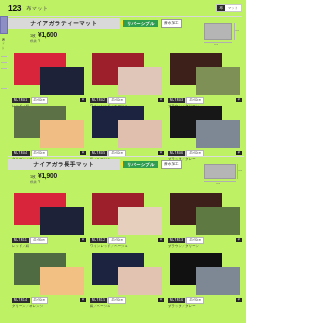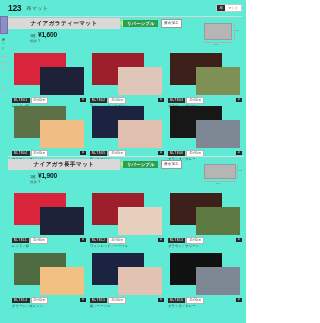--- a/index.html
+++ b/index.html
@@ -4,21 +4,21 @@
 <style>
   html,body{margin:0;padding:0;}
   body{
     width:246px;height:323px;
     background:#ffffff;
     font-family:"Liberation Sans","DejaVu Sans",sans-serif;
     color:#1a1a1a;
     overflow:hidden;
     position:relative;
   }
-  .page{width:246px;height:323px;position:relative;background:#5eead4;}
+  .page{width:246px;height:323px;position:relative;background:#bef264;}
 
   
   .pagehead{
     height:16px;display:flex;align-items:center;
     padding:0 4px 0 8px;box-sizing:border-box;position:relative;
   }
   .folio{font-size:8.5px;font-weight:bold;letter-spacing:-0.3px;color:#111;}
   .folio-cat{font-size:5.2px;color:#444;margin-left:5px;letter-spacing:0.2px;}
   .head-right{margin-left:auto;display:flex;align-items:center;
     border:0.5px solid #c8c8c8;height:6.5px;}

